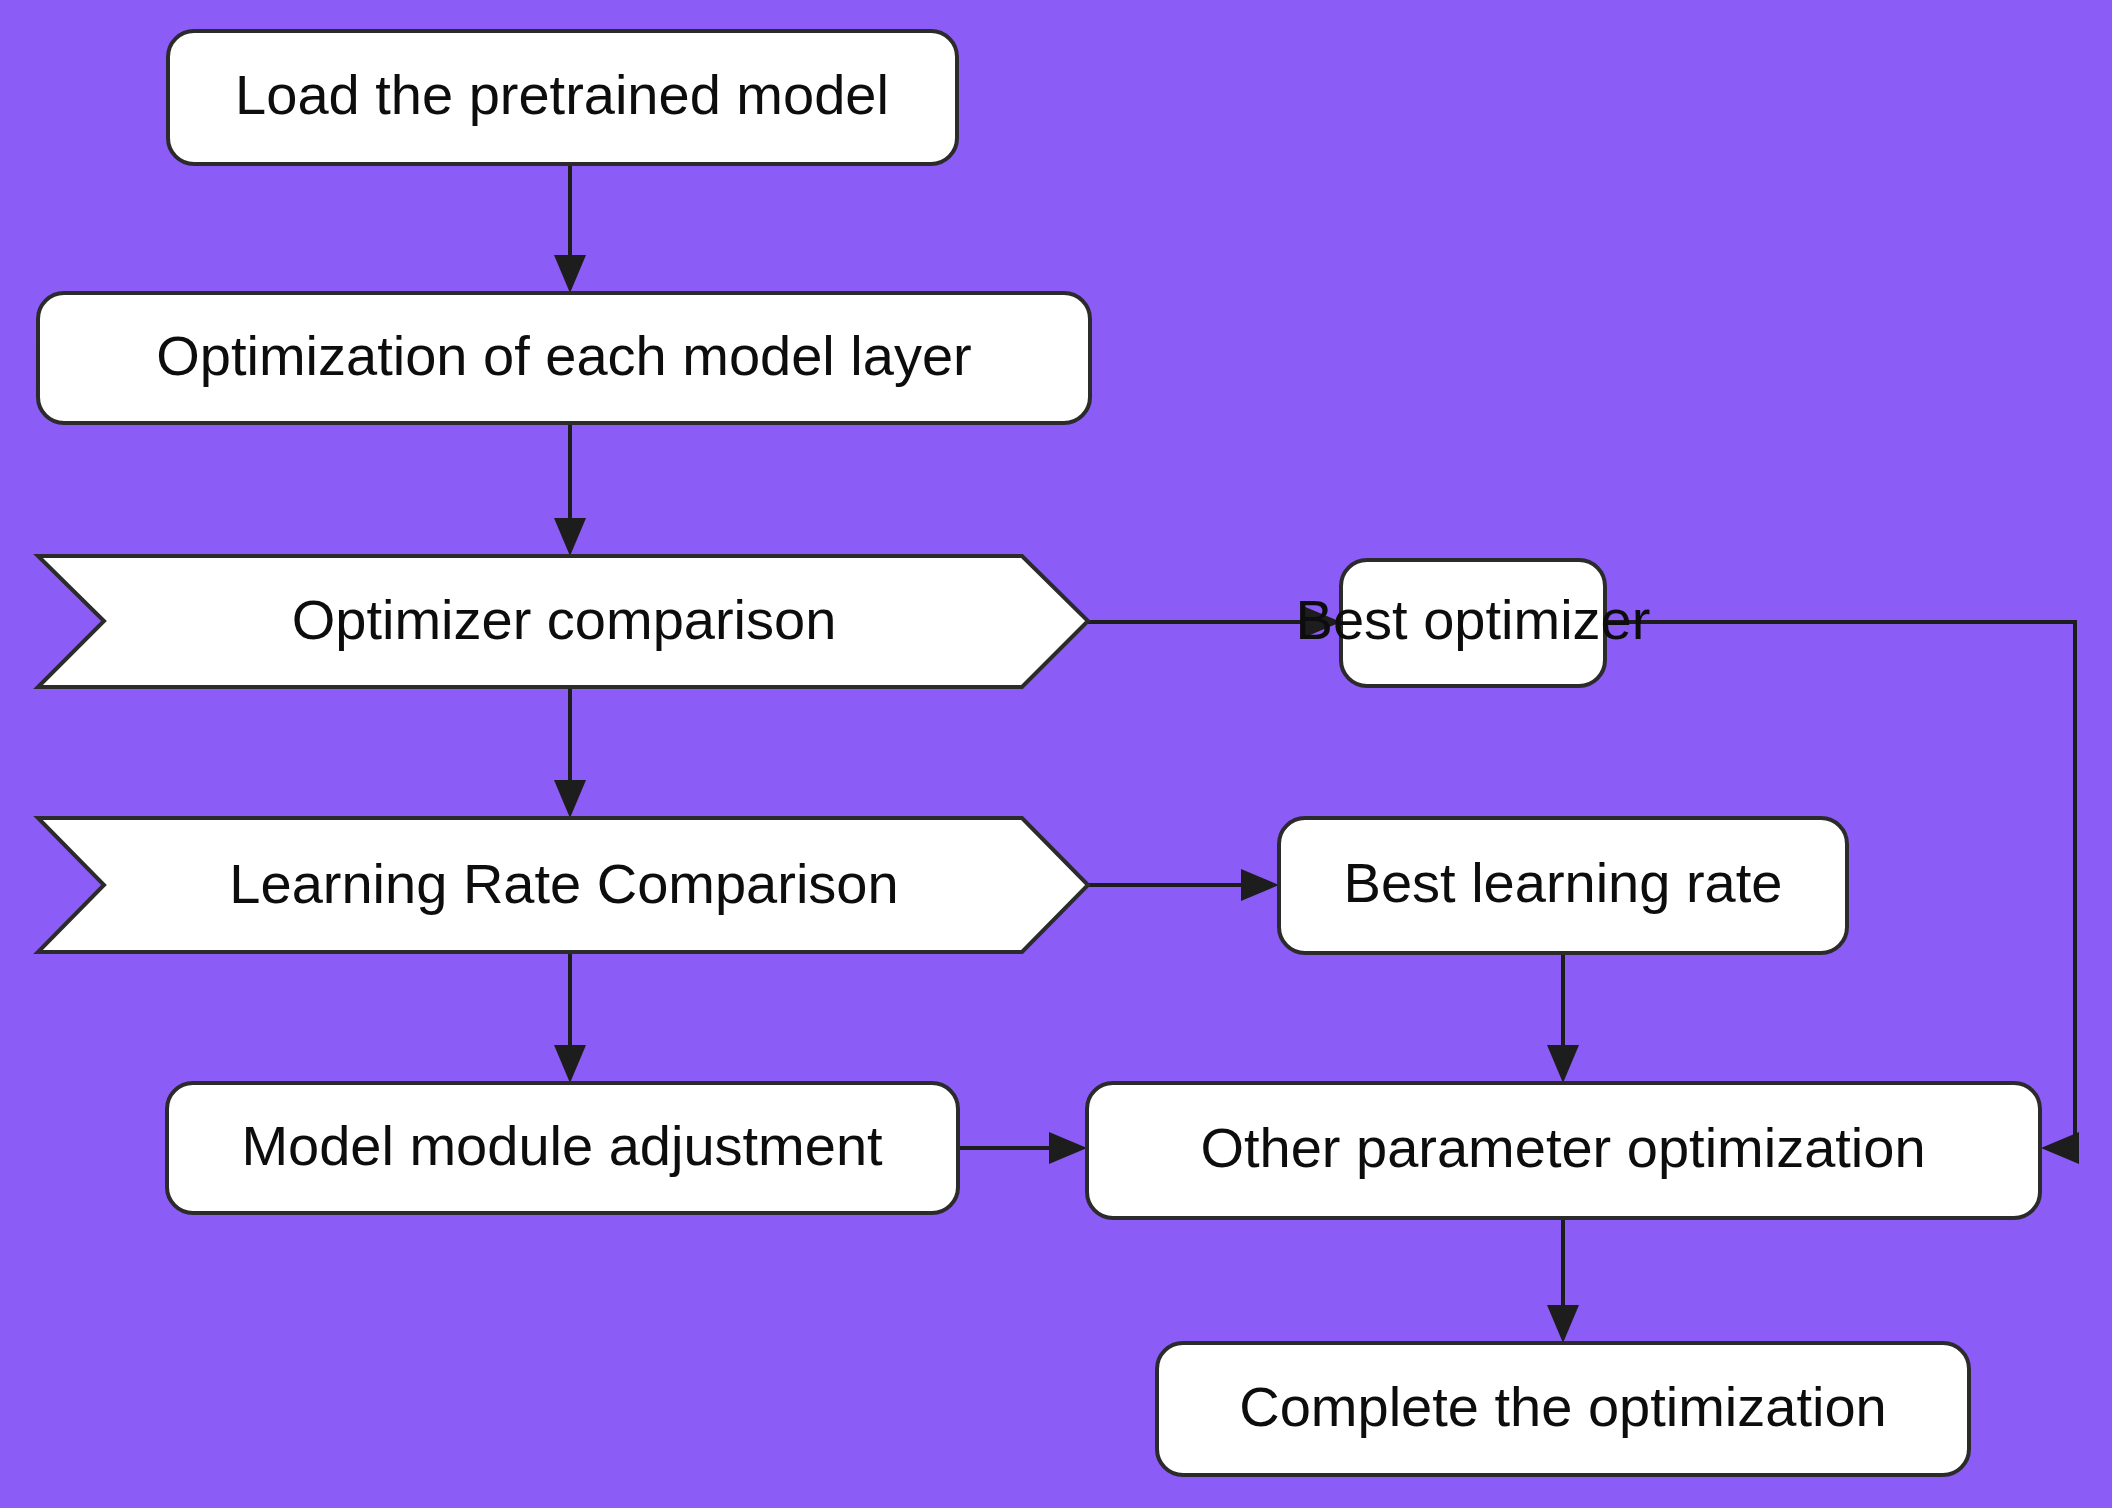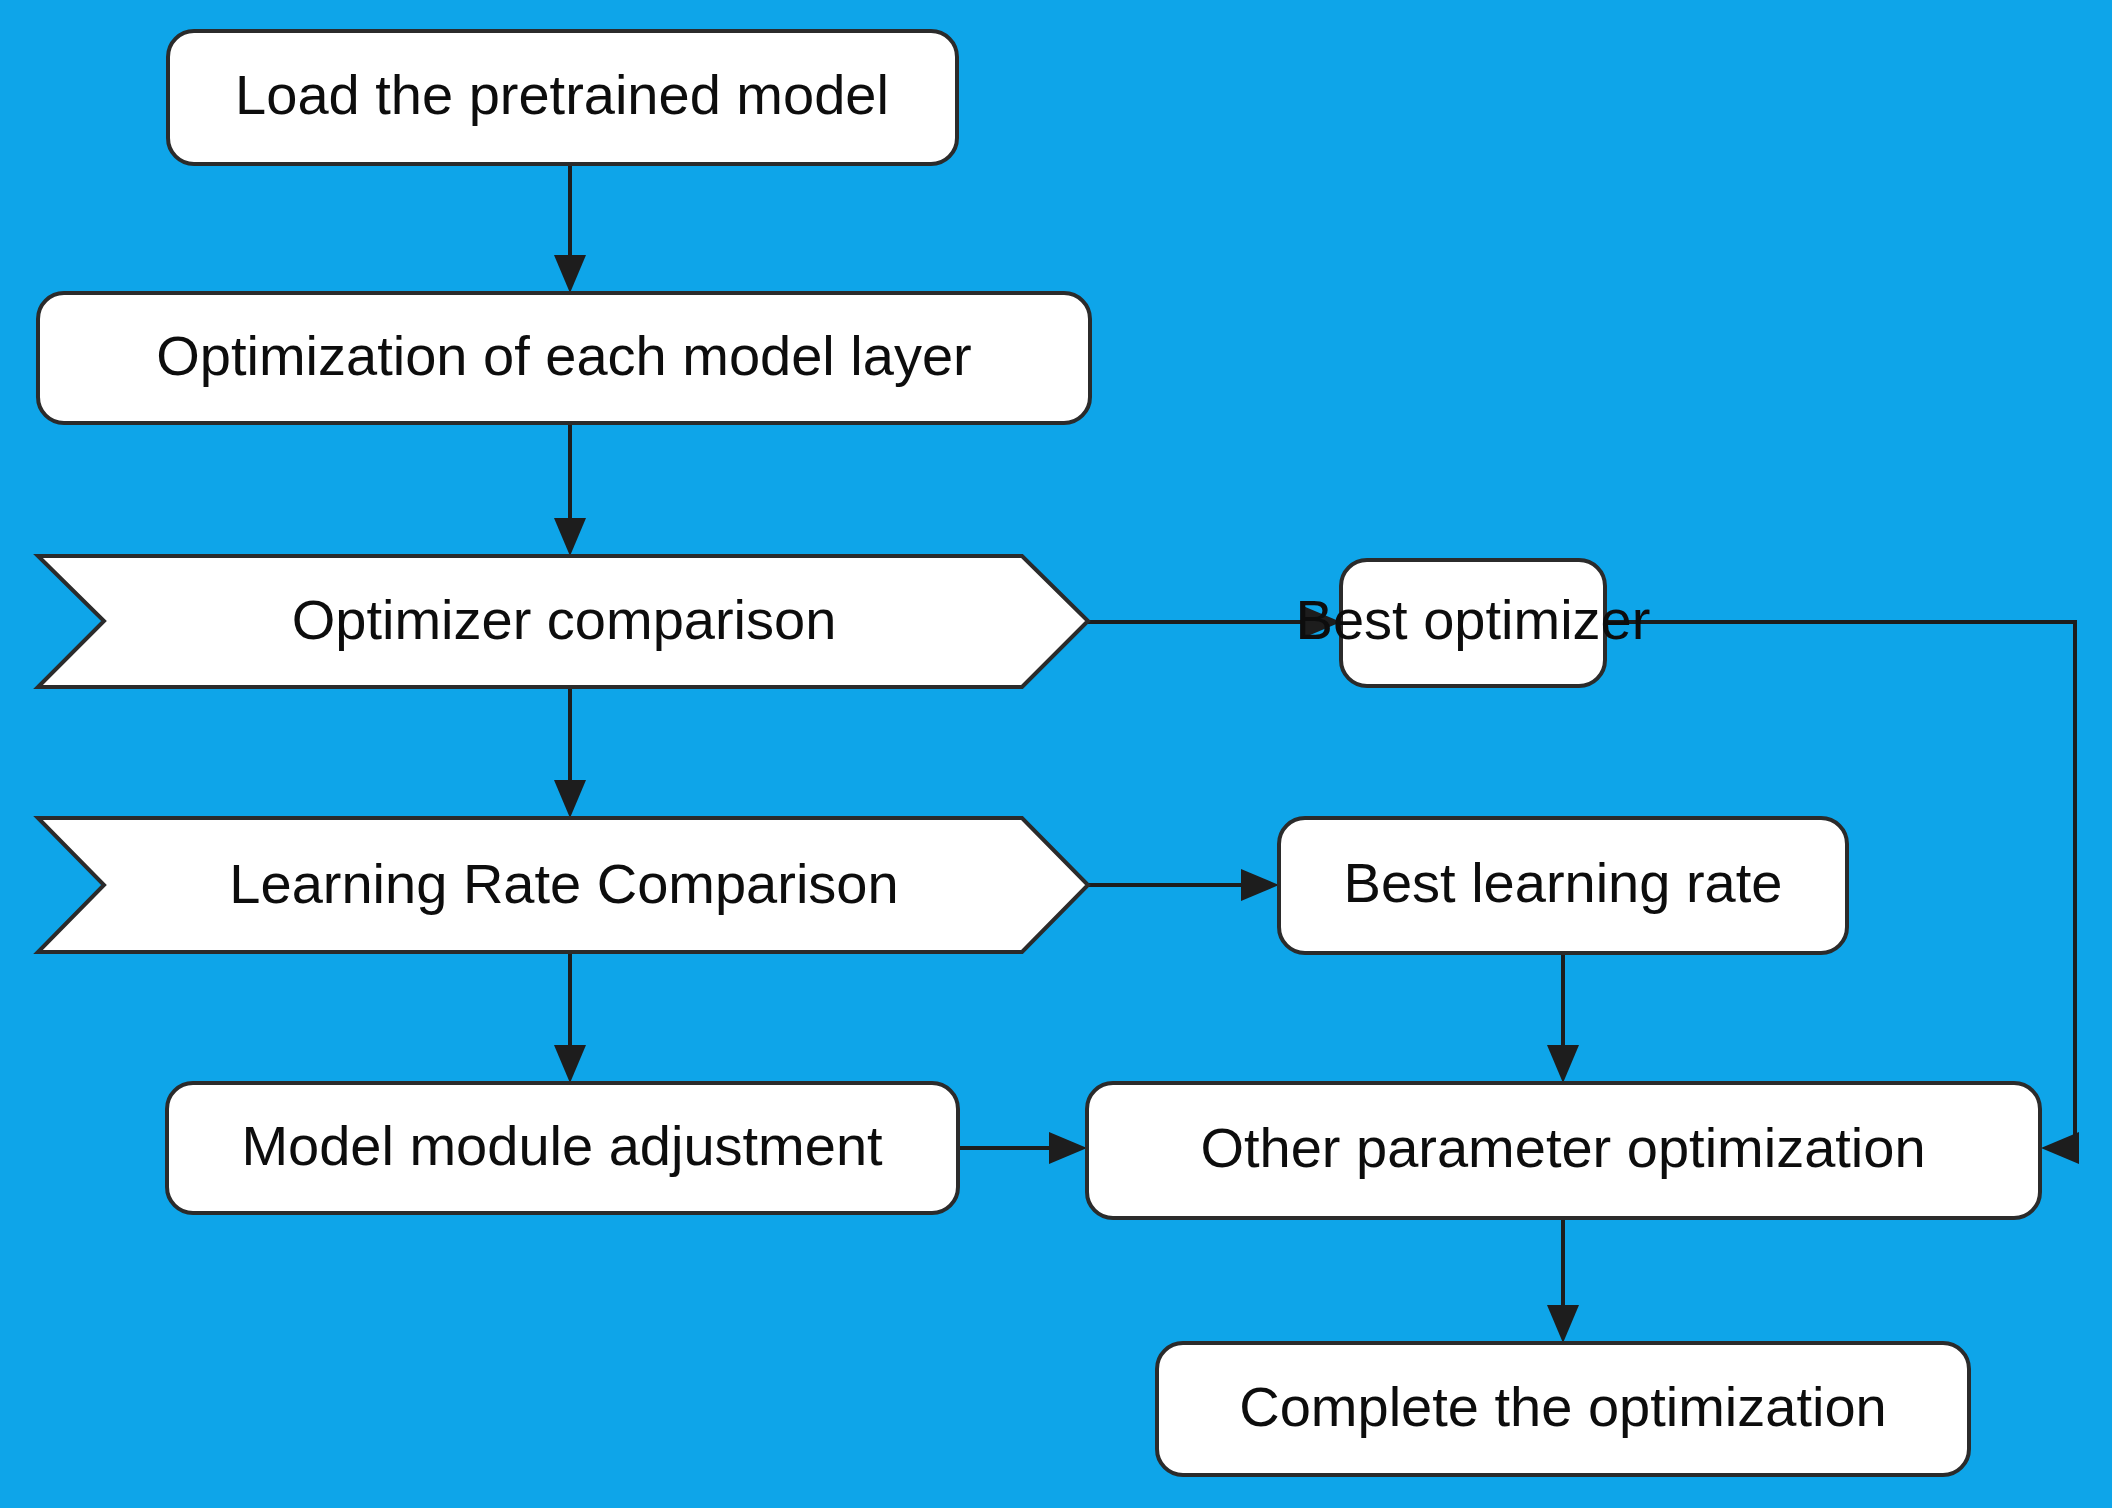--- a/index.html
+++ b/index.html
@@ -7,21 +7,21 @@
     padding: 0;
     background: #ffffff;
   }
   body {
     font-family: "Liberation Sans", sans-serif;
   }
   #canvas-wrap {
     position: relative;
     width: 2112px;
     height: 1508px;
-    background: #0ea5e9;
+    background: #8b5cf6;
     overflow: hidden;
   }
   svg#flowchart {
     position: absolute;
     top: 0;
     left: 0;
     width: 2112px;
     height: 1508px;
   }
   .node-shape {

